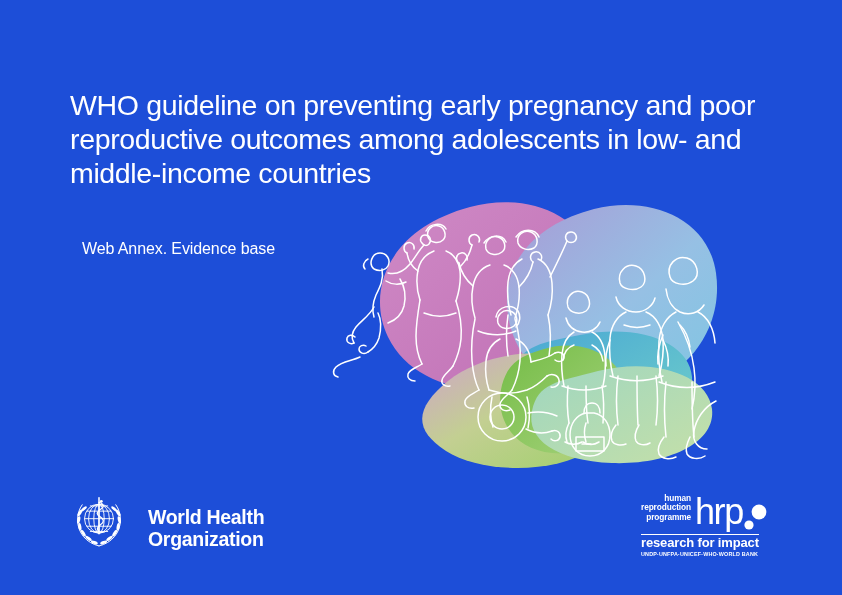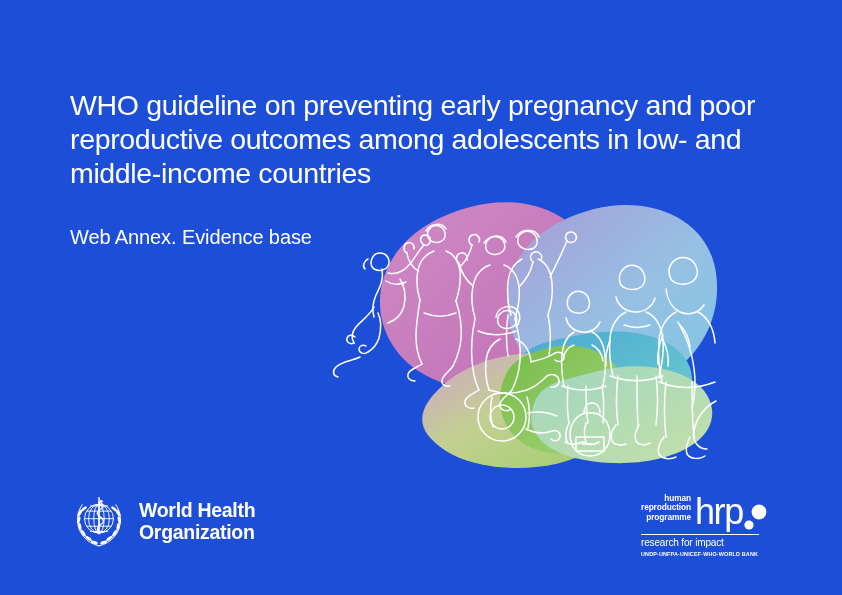--- a/index.html
+++ b/index.html
@@ -28,23 +28,23 @@
   #doc-title {
     margin: 0;
     font-size: 28.5px;
     line-height: 34px;
     font-weight: 400;
     letter-spacing: -0.35px;
     color: #ffffff;
     white-space: pre-line;
   }
   #doc-subtitle {
-    margin: 0;
+    margin: 12px;
     padding-top: 34px;
-    font-size: 20px;
+    font-size: 16px;
     line-height: 26px;
     font-weight: 400;
     letter-spacing: -0.1px;
     color: #ffffff;
   }
 
   
   #illustration {
     position: absolute;
     left: 330px;
@@ -54,22 +54,22 @@
     z-index: 10;
   }
   #illustration svg { display: block; width: 100%; height: 100%; }
 
   
   #who-logo {
     position: absolute;
     left: 70px;
     top: 492px;
     display: flex;
-    align-items: center;
-    gap: 11px;
+    align-items: flex-end;
+    gap: 20px;
     z-index: 40;
   }
   #who-emblem { width: 58px; height: 58px; display: block; }
   #who-wordmark {
     color: #ffffff;
     font-size: 19.5px;
     line-height: 22px;
     font-weight: bold;
     letter-spacing: -0.3px;
     white-space: pre-line;
@@ -100,23 +100,23 @@
   }
   #hrp-mark { margin-left: 4px; }
   #hrp-rule {
     margin-top: 2px;
     height: 1.1px;
     width: 118px;
     background: #ffffff;
   }
   #hrp-tagline {
     color: #ffffff;
-    font-size: 10px;
+    font-size: 13px;
     line-height: 13px;
-    font-weight: normal;
+    font-weight: bold;
     letter-spacing: -0.15px;
     padding-top: 1px;
   }
   #hrp-partners {
     color: #ffffff;
     font-size: 5.4px;
     line-height: 8px;
     font-weight: bold;
     letter-spacing: 0.18px;
     padding-top: 1px;

